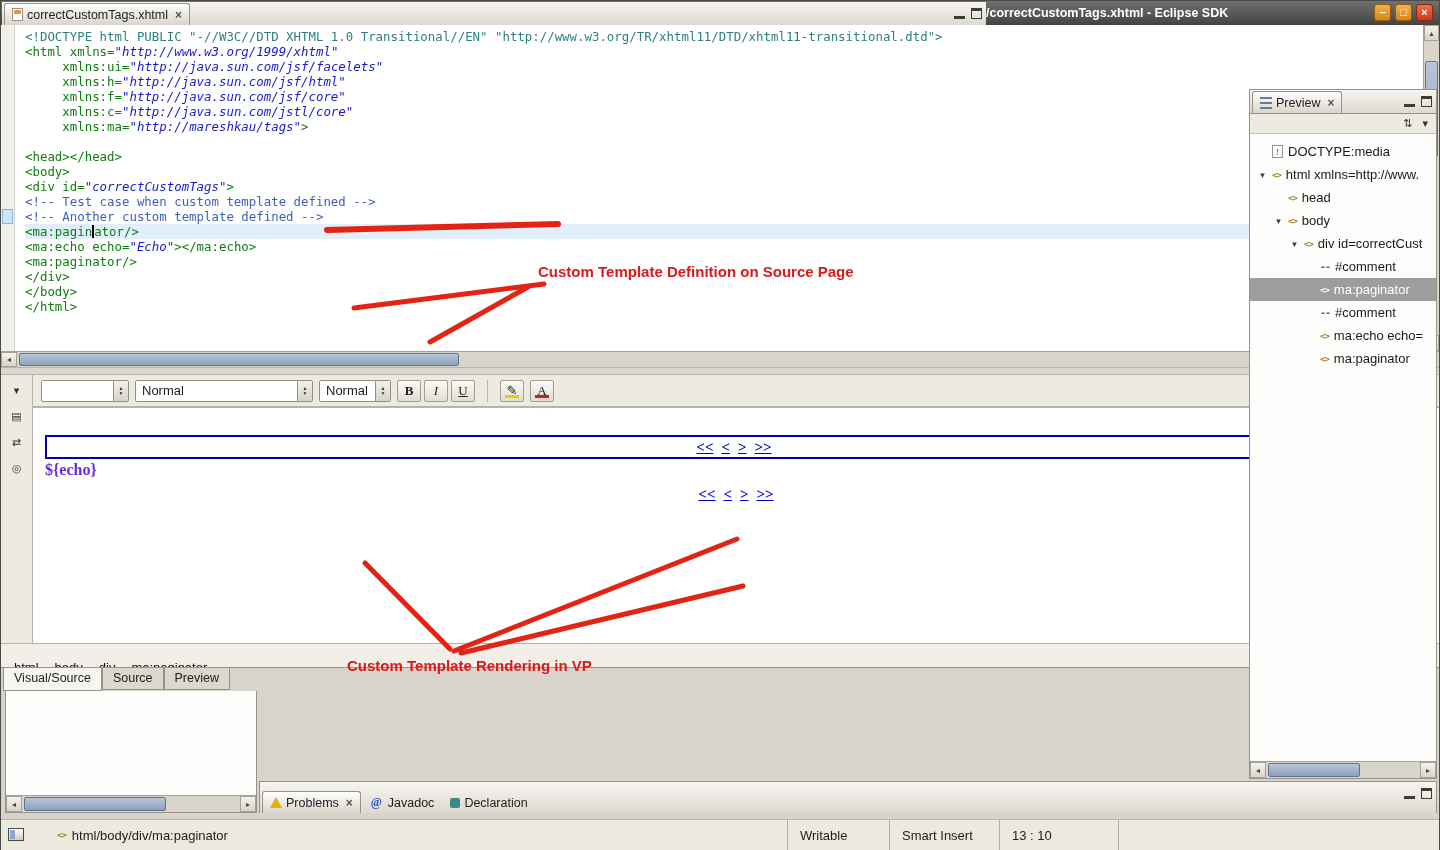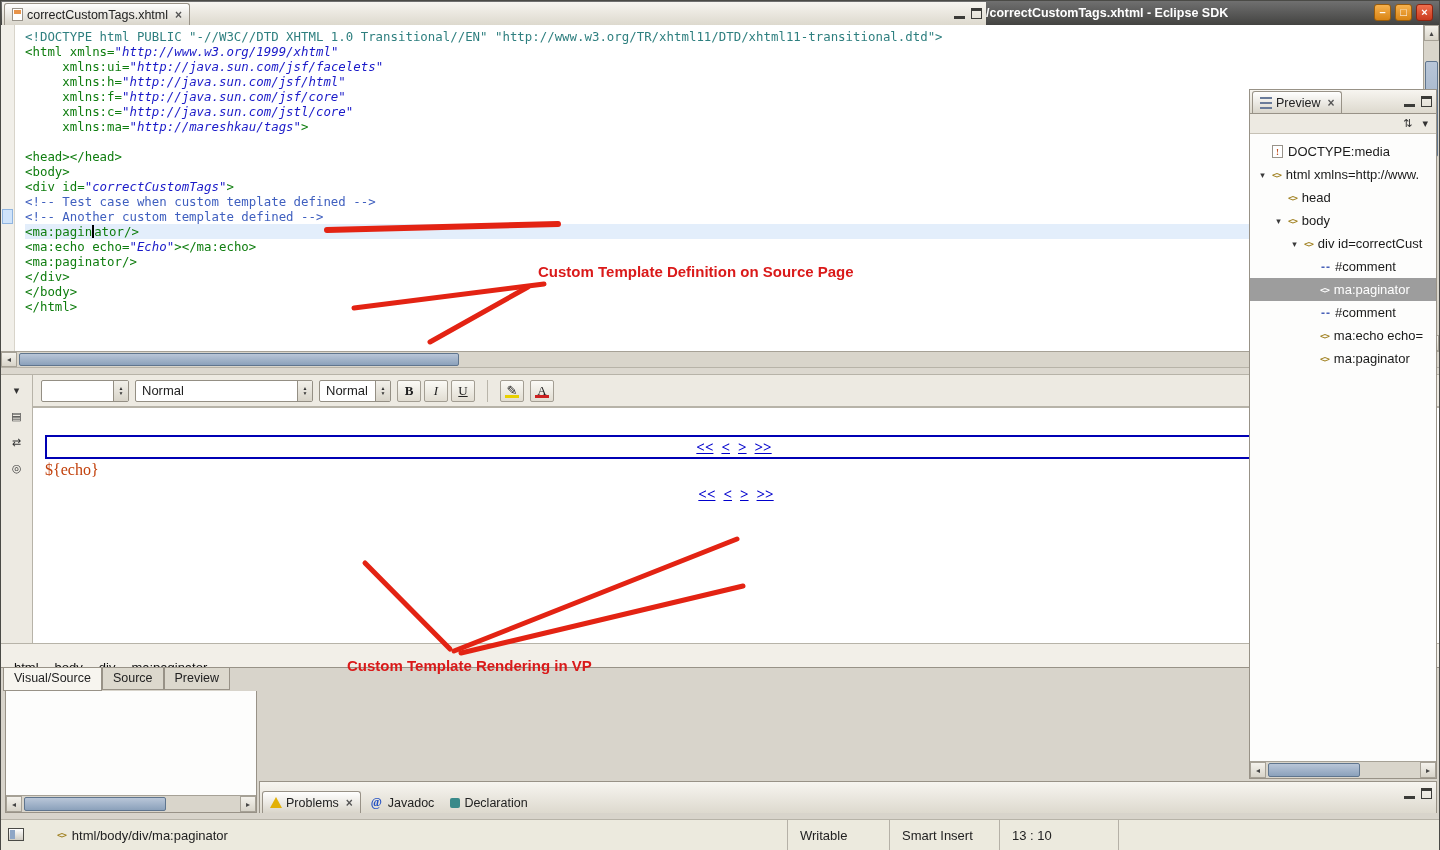--- a/index.html
+++ b/index.html
@@ -149,21 +149,21 @@
 .fmt-i{font-style:italic;}
 .fmt-u{text-decoration:underline;}
 .fmt-color{position:relative;}
 .fmt-color::after{content:"";position:absolute;left:4px;right:4px;bottom:3px;height:3px;}
 #highlight-btn::after{background:#e8d000;}
 #fontcolor-btn::after{background:#cc2020;}
 #vpe-canvas{position:absolute;top:406px;left:32px;right:0;height:236px;background:#fff;border-top:1px solid #b7b3a8;}
 #pagbox{position:absolute;top:27px;left:12px;right:16px;height:24px;border:2px solid #0000b4;display:flex;align-items:center;justify-content:center;}
 .pag-wrap{font-family:"Liberation Serif",serif;font-size:15px;font-weight:600;}
 .pag-link{margin:0 4px;color:#0000cc;text-decoration:underline;}
-#vpe-echo{position:absolute;top:53px;left:12px;font-family:"Liberation Serif",serif;font-size:16px;color:#c2410c;}
+#vpe-echo{position:absolute;top:53px;left:12px;font-family:"Liberation Serif",serif;font-size:16px;color:#6d28d9;font-weight:bold;}
 #pag2wrap{position:absolute;top:78px;left:0;right:0;text-align:center;}
 #vpe-crumbs{position:absolute;top:642px;left:0;right:0;height:24px;background:#f2efe8;border-top:1px solid #b7b3a8;display:flex;align-items:center;padding:0 8px;}
 .crumb{padding:2px 5px;margin-right:6px;color:#111;}
 #crumb-close{margin-left:auto;color:#cc1f1f;font-weight:bold;font-size:15px;padding-right:6px;}
 #vpe-tabs{position:absolute;top:666px;left:0;right:0;height:24px;display:flex;align-items:flex-start;background:#d8d4cb;border-top:1px solid #989287;padding-left:2px;}
 .btab{height:22px;padding:3px 10px;font-size:12.5px;border:1px solid #989287;border-top:none;background:#dcd8cd;color:#222;}
 .btab.active{background:#f7f5ef;height:23px;}
 
 
 #statusbar{position:absolute;left:0;top:818px;right:0;height:31px;background:#eceade;border-top:1px solid #b7b3a8;}

